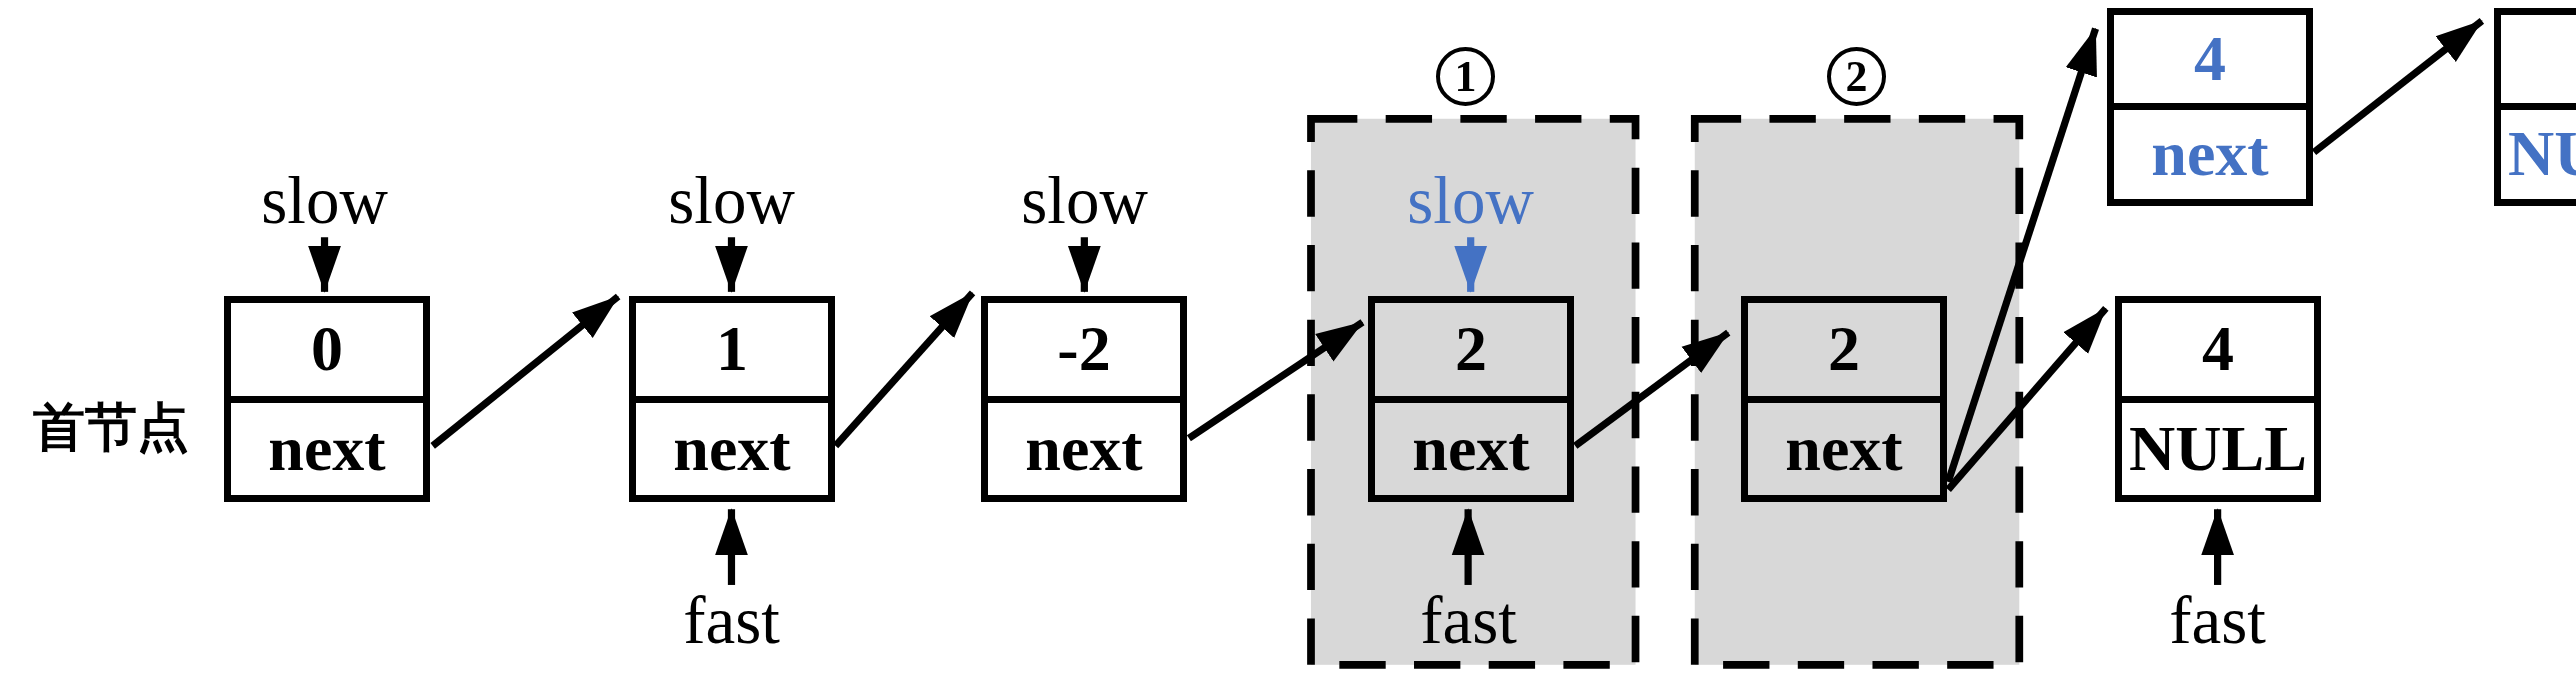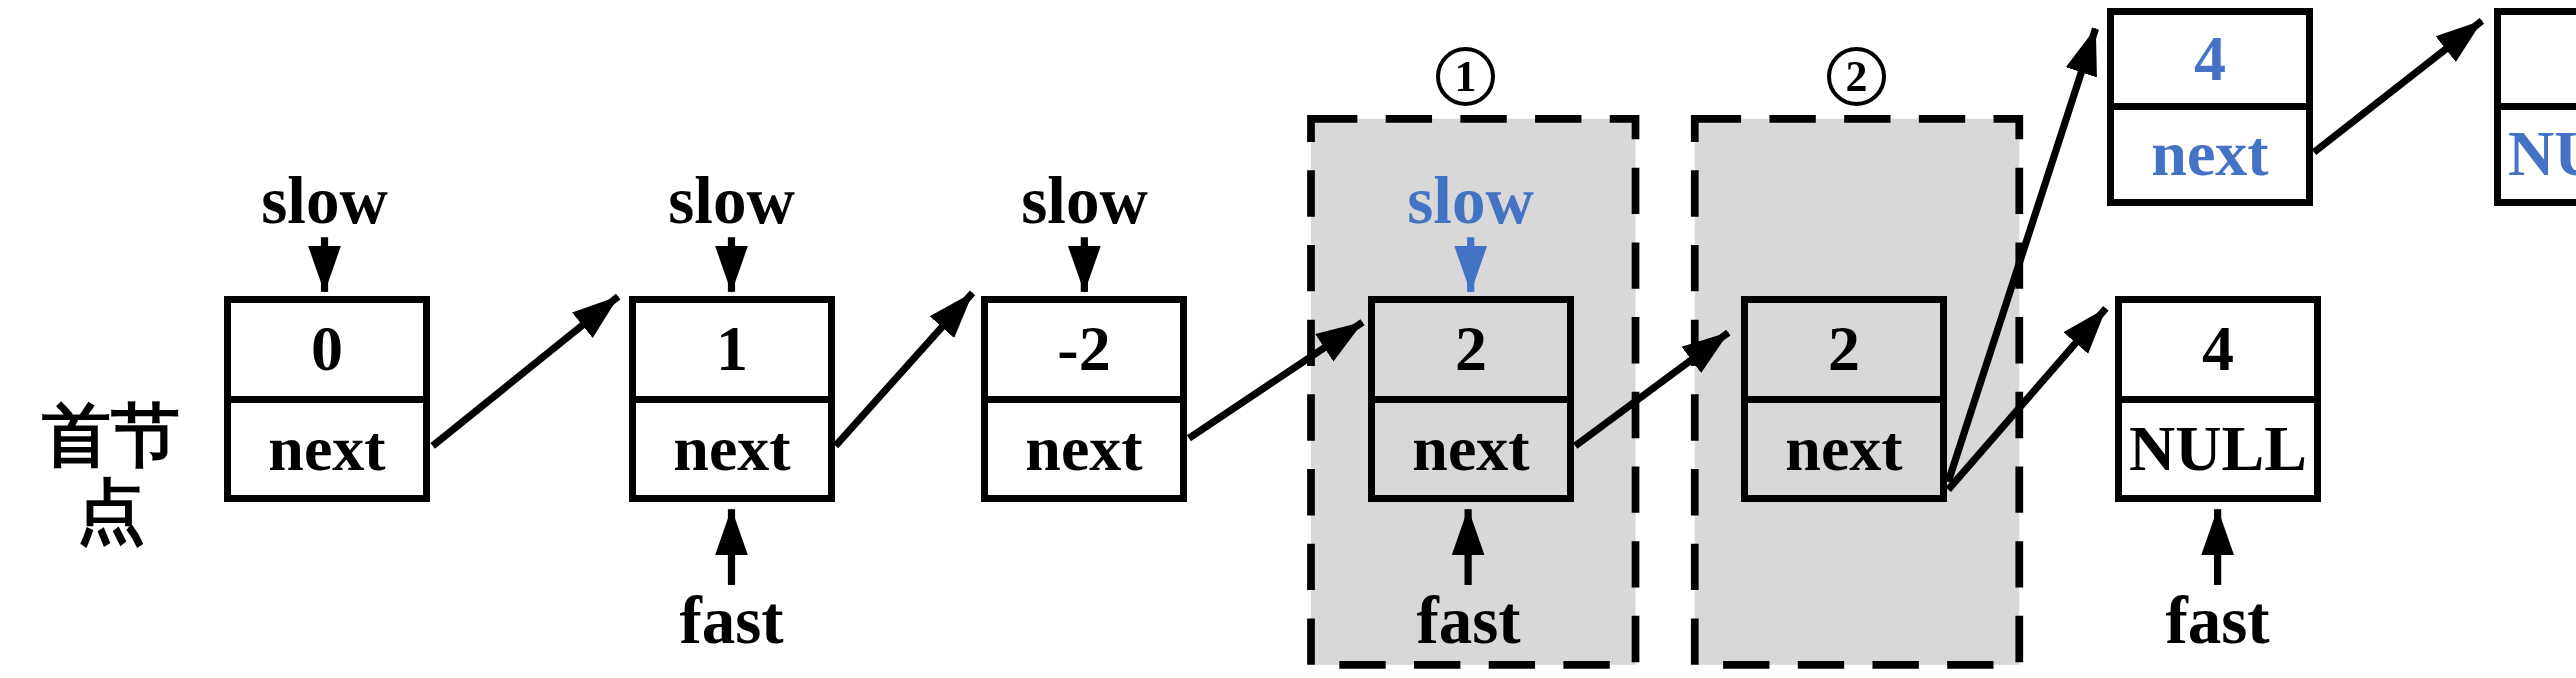--- a/index.html
+++ b/index.html
@@ -15,26 +15,26 @@
   .node.short{height:198px;}
   .node.in-gray{background:transparent;}
   .node .cell{
     flex:1;display:flex;align-items:center;justify-content:center;
     font-size:64px;line-height:1;font-weight:bold;
   }
   .node .cell.value{border-bottom:7.2px solid #000;}
   .node.blue .cell{color:#4472C4;}
   .plabel{
     position:absolute;z-index:3;width:175px;text-align:center;
-    font-size:67px;line-height:1;font-weight:bold;
+    font-size:67px;line-height:1;font-weight:normal;
   }
   .plabel.blue{color:#4472C4;}
   .head-label{
     position:absolute;z-index:3;left:15.5px;top:399px;width:191px;text-align:center;
-    font-size:69px;line-height:1.1;font-weight:bold;
+    font-size:52px;line-height:1.1;font-weight:bold;
   }
   .step-circle{
     position:absolute;z-index:3;width:59px;height:59px;box-sizing:border-box;
     border:4.6px solid #000;border-radius:50%;background:#ffffff;
     display:flex;align-items:center;justify-content:center;font-size:44px;line-height:1;
   }
 </style>
 </head>
 <body>
 

